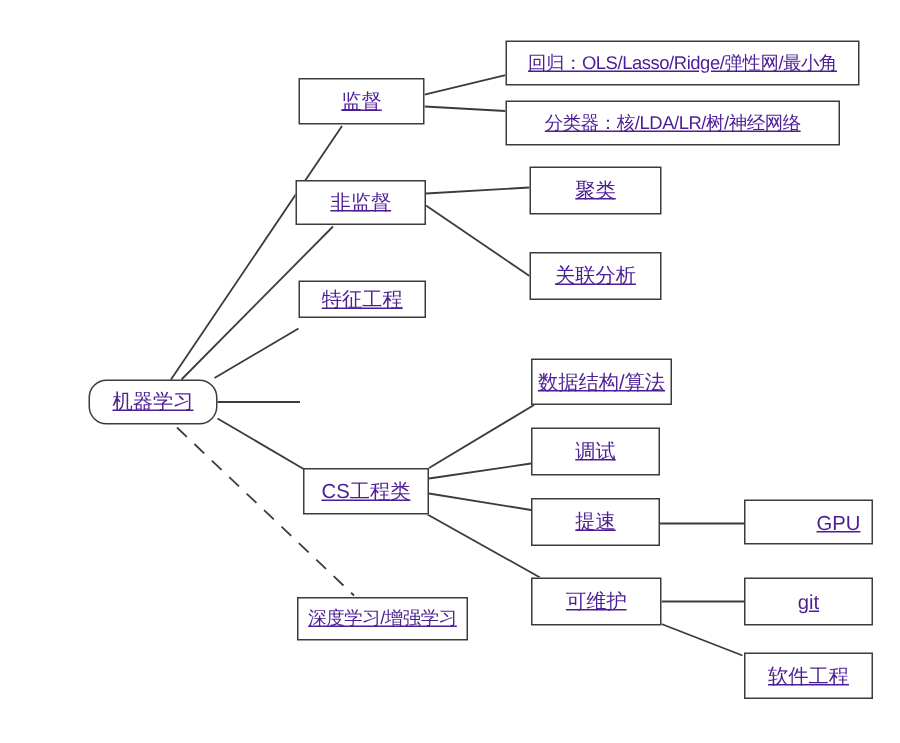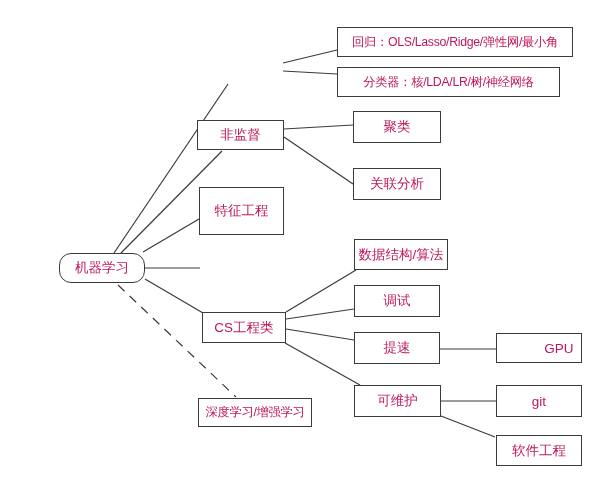--- a/index.html
+++ b/index.html
@@ -28,26 +28,27 @@
     fill: none;
   }
   .edges line.dashed {
     stroke-dasharray: 9 7;
   }
   .node {
     position: absolute;
     box-sizing: border-box;
     background: #ffffff;
     border: 1.4px solid #3b3b3b;
-    color: #be185d;
+    color: #4c1d95;
     display: flex;
     align-items: center;
     justify-content: center;
     font-size: 13.5px;
     white-space: nowrap;
+    text-decoration: underline;
   }
   .node.small-text { font-size: 12.3px; letter-spacing: -0.3px; }
 </style>
 </head>
 <body>
 
 <div class="canvas">
 
   <svg class="edges" width="600" height="495" viewBox="0 0 600 495">
     <line x1="114" y1="253" x2="228" y2="84"></line>
@@ -64,22 +65,23 @@
     <line x1="286" y1="319" x2="354" y2="309"></line>
     <line x1="286" y1="329" x2="354" y2="340"></line>
     <line x1="285" y1="343" x2="360" y2="385"></line>
     <line x1="440" y1="349" x2="496" y2="349"></line>
     <line x1="441" y1="401" x2="496" y2="401"></line>
     <line x1="441" y1="416" x2="495" y2="437"></line>
   </svg>
 
   <div class="node" style="left:59px; top:253px; width:86px; height:30px;border-radius:12px;">机器学习</div>
 
+  <div class="node" style="left:199px; top:52px; width:84px; height:31px;">监督</div>
   <div class="node" style="left:197px; top:120px; width:87px; height:30px;">非监督</div>
-  <div class="node" style="left:199px; top:187px; width:85px; height:48px;">特征工程</div>
+  <div class="node" style="left:199px; top:187px; width:85px; height:25px;">特征工程</div>
   <div class="node" style="left:202px; top:312px; width:84px; height:31px;">CS工程类</div>
   <div class="node small-text" style="left:198px; top:398px; width:114px; height:29px;">深度学习/增强学习</div>
 
   <div class="node small-text" style="left:337px; top:27px; width:236px; height:30px;">回归：OLS/Lasso/Ridge/弹性网/最小角</div>
   <div class="node small-text" style="left:337px; top:67px; width:223px; height:30px;">分类器：核/LDA/LR/树/神经网络</div>
   <div class="node" style="left:353px; top:111px; width:88px; height:32px;">聚类</div>
   <div class="node" style="left:353px; top:168px; width:88px; height:32px;">关联分析</div>
 
   <div class="node" style="left:354px; top:239px; width:94px; height:31px;">数据结构/算法</div>
   <div class="node" style="left:354px; top:285px; width:86px; height:32px;">调试</div>

